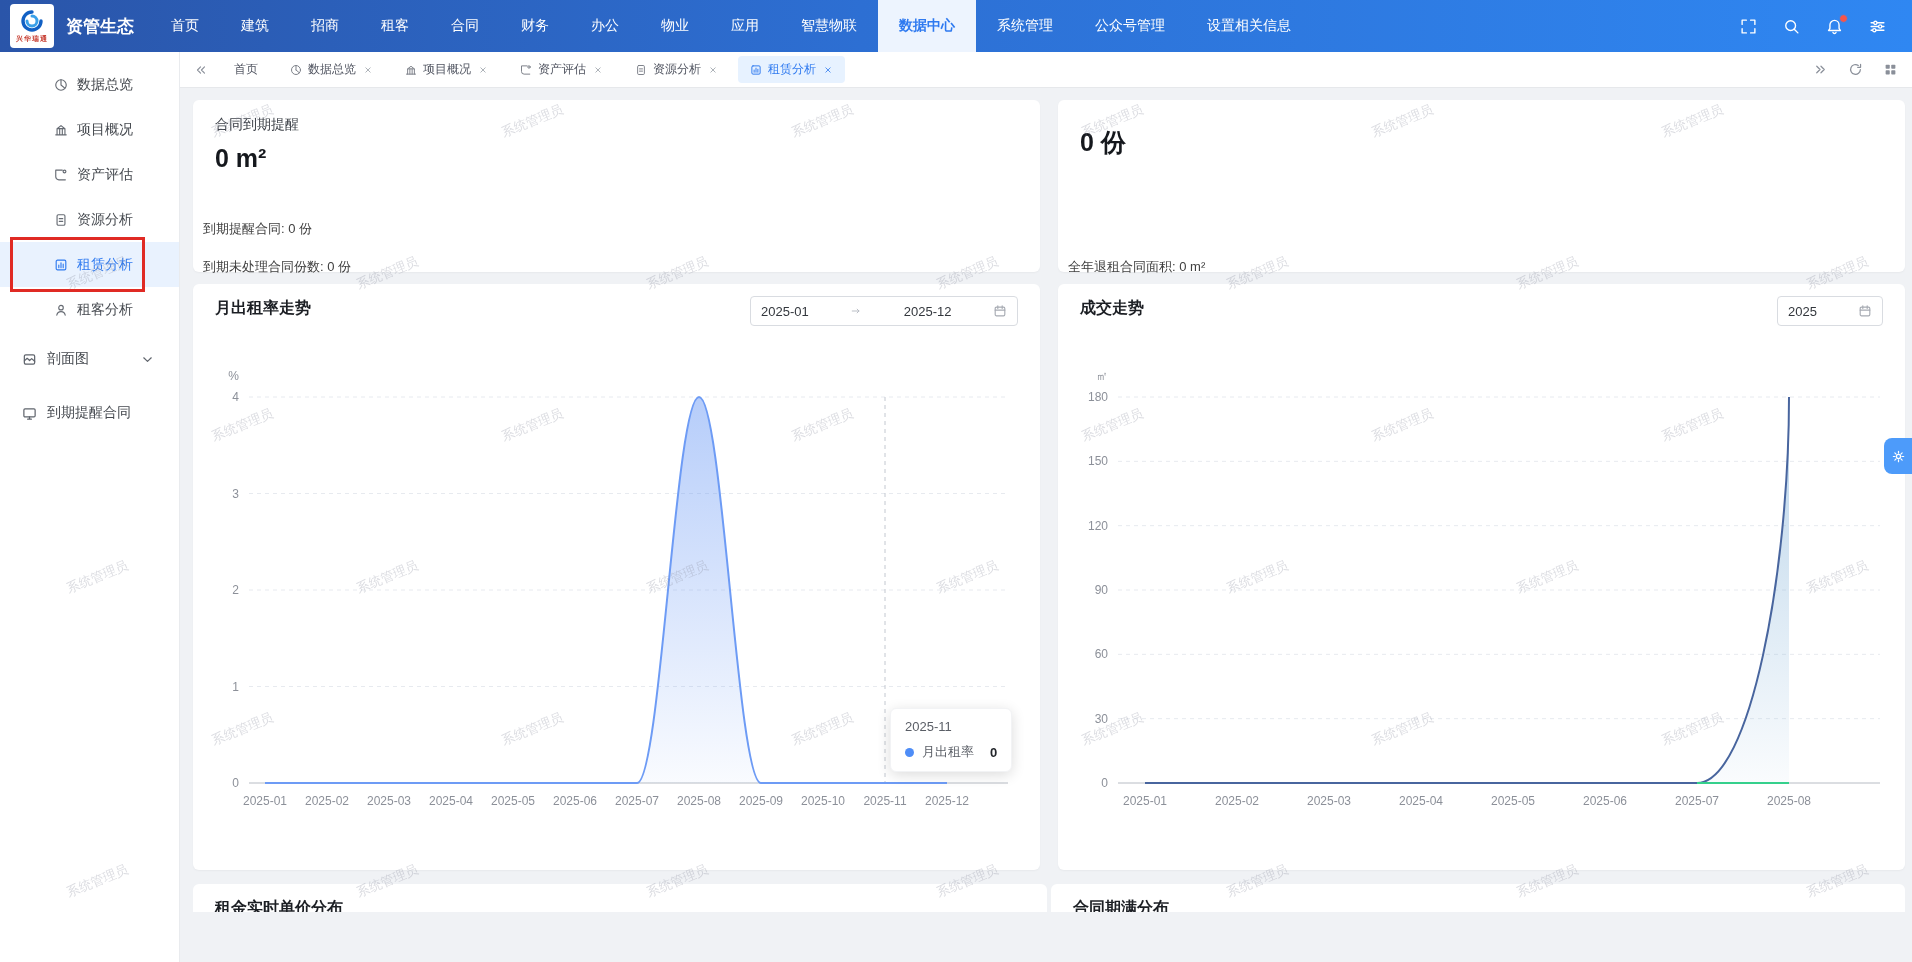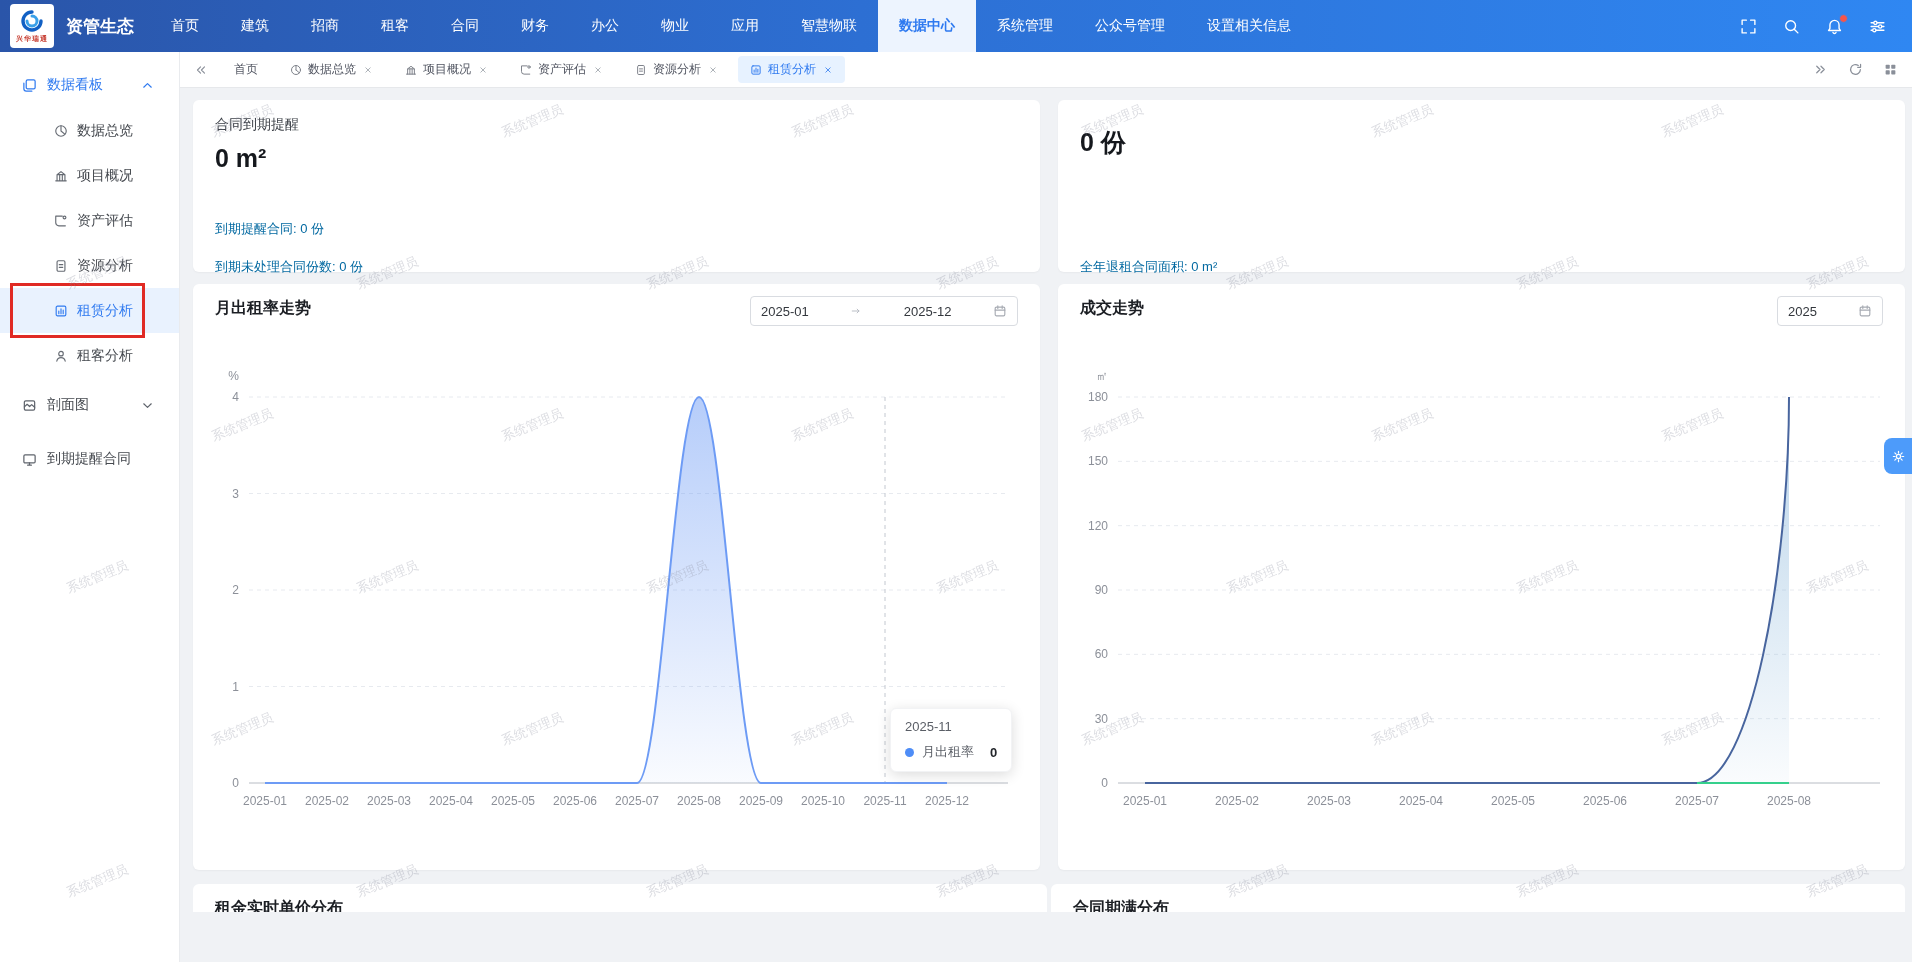--- a/index.html
+++ b/index.html
@@ -40,21 +40,21 @@
 .tab .icon{font-size:12px;color:#7b8088}
 .tab.active{background:#e7f2ff;color:#2f7af0}.tab.active .icon{color:#2f7af0}
 .tab .close{font-size:10px;color:#9aa0a8;margin-left:1px}
 .tab.active .close{color:#2f7af0}
 .tabbar-right{margin-left:auto;display:flex;gap:20px;color:#8a8f99;font-size:15px}
 .content{position:absolute;left:0;right:0;top:36px;bottom:0;padding:12px 7px 0 13px}
 .row1{display:flex;gap:18px}
 .stat-card{background:#fff;border-radius:6px;height:172px;flex:1;position:relative;padding:16px 22px;box-shadow:0 1px 2px rgba(0,0,0,.04)}
 .stat-title{font-size:14px;color:#3c4047}
 .stat-value{font-size:25px;font-weight:bold;color:#15181d;margin-top:10px}
-.stat-line{position:absolute;left:22px;font-size:13px;color:#0369a1}
+.stat-line{position:absolute;left:10px;font-size:13px;color:#404040}
 .stat-line.l1{top:120px}.stat-line.l2{top:158px}
 .row2{display:flex;gap:18px;margin-top:12px}
 .chart-card{background:#fff;border-radius:6px;height:586px;flex:1;position:relative;box-shadow:0 1px 2px rgba(0,0,0,.04)}
 .chart-title{position:absolute;left:22px;top:14px;font-size:16px;font-weight:bold;color:#1c1f24}
 .picker{position:absolute;right:22px;top:12px;height:30px;border:1px solid #d9dce1;border-radius:4px;background:#fff;display:flex;align-items:center;justify-content:space-between;padding:0 10px;font-size:13px;color:#33373d;cursor:pointer}
 .picker.range{width:268px}.picker.year{width:106px}
 .picker .arr{color:#b9bdc4;font-size:12px}
 .picker .cal{color:#a7abb3;font-size:14px}
 .chart-svg{position:absolute;left:0;top:48px;pointer-events:none}
 .tooltip{position:absolute;left:697px;top:424px;background:#fff;border-radius:6px;box-shadow:0 3px 14px rgba(0,0,0,.14);border:1px solid #f2f3f5;padding:10px 14px;font-size:13px;color:#5a5e66;z-index:3;min-width:104px}
@@ -124,34 +124,20 @@
             <path d="M2 4.5h12M2 8h12M2 11.5h12"></path>
             <circle cx="6" cy="4.5" r="1.5" fill="#2e7ae0"></circle>
             <circle cx="10.5" cy="8" r="1.5" fill="#2e7ae0"></circle>
             <circle cx="5" cy="11.5" r="1.5" fill="#2e7ae0"></circle>
           </svg>
         </span>
       </div>
   </div>
 
   <div class="sidebar" id="sidebar">
-      <div class="side-group active">
-        <span class="icon ">
-          <svg viewBox="0 0 16 16" fill="none" stroke="currentColor" stroke-width="1.3" stroke-linecap="round" stroke-linejoin="round">
-            <rect x="4.5" y="2" width="9.5" height="9.5" rx="1.5"></rect>
-            <path d="M2 5.5v6A2.5 2.5 0 0 0 4.5 14h6"></path>
-          </svg>
-        </span>
-        <span>数据看板</span>
-        <span class="chev icon">
-          <svg viewBox="0 0 16 16" fill="none" stroke="currentColor" stroke-width="1.3" stroke-linecap="round" stroke-linejoin="round">
-            <path d="M4 9.8L8 6l4 3.8"></path>
-          </svg>
-        </span>
-      </div>
       <div class="side-child ">
         <span class="icon ">
           <svg viewBox="0 0 16 16" fill="none" stroke="currentColor" stroke-width="1.3" stroke-linecap="round" stroke-linejoin="round">
             <circle cx="8" cy="8" r="6"></circle>
             <path d="M8 8V2.2M8 8l4.3 3.6"></path>
           </svg>
         </span>
         <span>数据总览</span>
       </div>
       <div class="side-child ">

